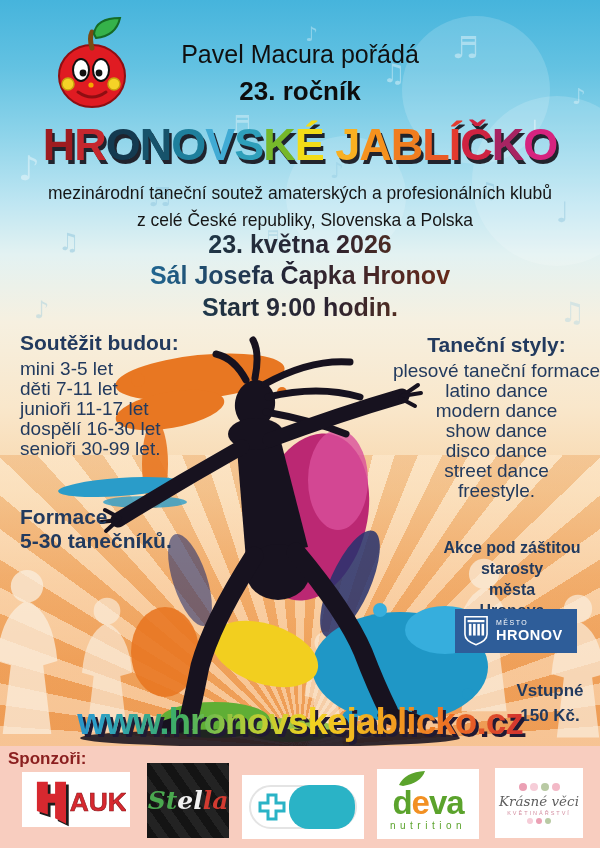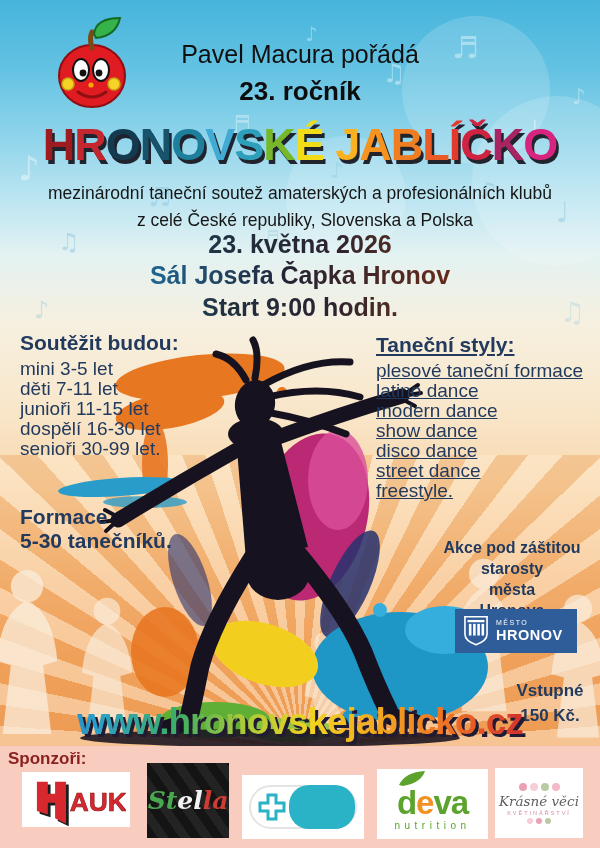--- a/index.html
+++ b/index.html
@@ -30,21 +30,21 @@
   .subtitle2{top:210px;font-size:17.5px;color:#161616;padding-left:10px;}
   .grad-a,.grad-b{font-size:25px;font-weight:bold;
     -webkit-background-clip:text;background-clip:text;color:transparent;}
   .grad-a{background-image:linear-gradient(90deg,#1f6f9e 12%,#20303e 38%,#2b2230 55%,#6e3617 75%,#b05a1a 90%);}
   .grad-b{background-image:linear-gradient(90deg,#2e8b50 2%,#1f6f9e 22%,#232334 48%,#6e2a17 78%,#c04a20 95%);}
   .date{top:230px;}
   .venue{top:261px;}
   .start{top:293px;}
   .info{position:absolute;z-index:3;color:#223a5e;}
   .left-block{left:20px;top:331px;}
-  .right-block{right:17px;top:333px;text-align:left;text-decoration:underline;}
+  .right-block{right:0;top:333px;text-align:center;}
   .info-head{font-size:21px;font-weight:bold;margin-bottom:4px;}
   .info-item{font-size:19px;line-height:20px;}
   .formace{left:20px;top:505px;font-size:21px;font-weight:bold;line-height:24px;}
   .patronage{left:432px;top:537px;width:160px;text-align:center;
     font-size:16px;font-weight:bold;line-height:21px;}
   .citylogo{position:absolute;left:455px;top:609px;width:122px;height:44px;z-index:3;
     background:#2e5d99;display:flex;align-items:center;gap:7px;padding-left:8px;}
   .cl-text{color:#fff;line-height:1;}
   .cl-small{font-size:7px;letter-spacing:1.5px;margin-bottom:2px;}
   .cl-big{font-size:14.5px;font-weight:bold;letter-spacing:.5px;}
@@ -65,21 +65,21 @@
   .box-hauk{left:22px;top:26px;width:108px;height:55px;}
   .box-stella{left:147px;top:17px;width:82px;height:75px;
     background:repeating-linear-gradient(55deg,#141414 0 9px,#232323 9px 18px);}
   .stella-word{font-family:"DejaVu Serif",serif;font-style:italic;font-size:25px;font-weight:bold;}
   .box-lekarna{left:242px;top:29px;width:122px;height:64px;}
   .pill{width:108px;height:44px;border:2px solid #e4e4e4;border-radius:22px;background:#fff;
     display:flex;align-items:center;}
   .pill-right{margin-left:auto;width:66px;height:44px;background:#2ab3c6;border-radius:20px;
     display:flex;flex-direction:column;align-items:center;justify-content:center;color:#fff;
     font-size:9.5px;font-weight:bold;line-height:11px;letter-spacing:.3px;gap:44px;}
-  .box-deva{left:377px;top:23px;width:111px;height:70px;flex-direction:column;position:absolute;}
+  .box-deva{left:377px;top:23px;width:102px;height:70px;flex-direction:column;position:absolute;}
   .deva-word{font-size:33px;font-weight:bold;letter-spacing:-1px;line-height:30px;margin-top:10px;}
   .deva-sub{font-size:10px;letter-spacing:4.5px;color:#5ba32c;margin-top:2px;}
   .deva-leaf{position:absolute;left:20px;top:1px;}
   .box-krasne{left:495px;top:22px;width:88px;height:70px;flex-direction:column;}
   .kr-script{font-family:"DejaVu Serif",serif;font-style:italic;font-size:13.5px;color:#5f5f5f;}
   .kr-sub{font-size:5.5px;letter-spacing:2px;color:#d490a2;margin-top:1px;}
   .kr-flowers{display:flex;gap:3px;margin:2px 0;}
   .kr-flowers i{width:8px;height:8px;border-radius:50%;display:block;}
 </style>
 </head>
@@ -211,21 +211,21 @@
   <div class="ctr subtitle1">mezinárodní taneční soutež amaterských a profesionálních klubů</div>
   <div class="ctr subtitle2">z celé České republiky, Slovenska a Polska</div>
   <div class="ctr date grad-a">23. května 2026</div>
   <div class="ctr venue grad-b">Sál Josefa Čapka Hronov</div>
   <div class="ctr start grad-a">Start 9:00 hodin.</div>
 
   <div class="info left-block">
     <div class="info-head">Soutěžit budou:</div>
     <div class="info-item">mini 3-5 let</div>
     <div class="info-item">děti 7-11 let</div>
-    <div class="info-item">junioři 11-15 let</div>
+    <div class="info-item">junioři 11-17 let</div>
     <div class="info-item">dospělí 16-30 let</div>
     <div class="info-item">senioři 30-99 let.</div>
   </div>
 
   <div class="info formace">
     <div>Formace</div>
     <div>5-30 tanečníků.</div>
   </div>
 
   <div class="info right-block">

